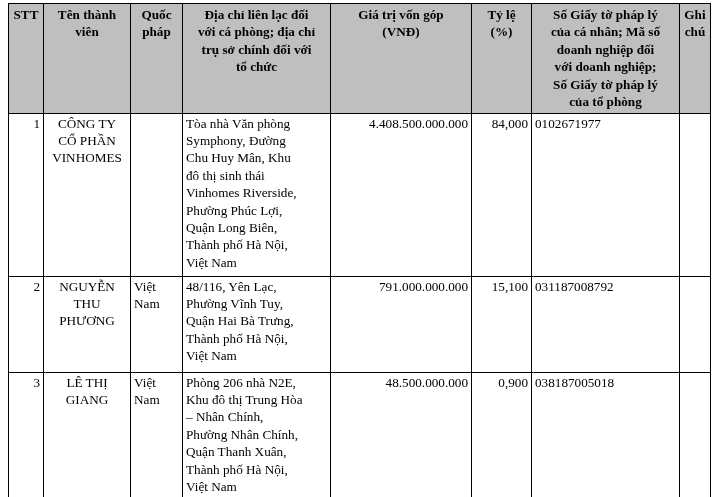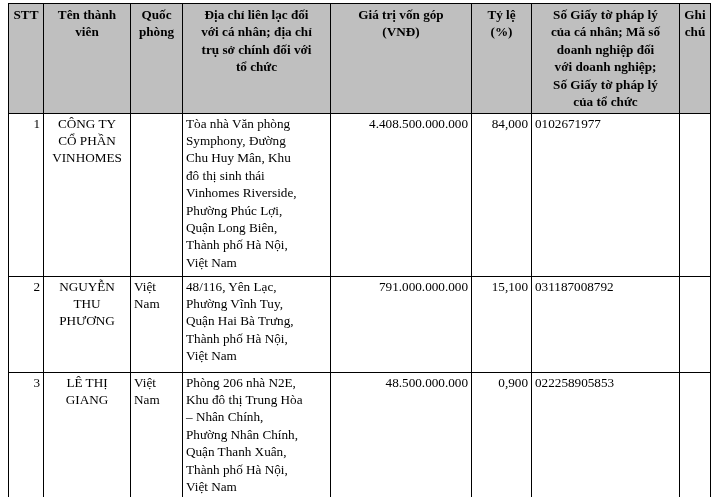--- a/index.html
+++ b/index.html
@@ -104,43 +104,43 @@
       <tr>
         <th>
           <span class="hdr">STT</span>
         </th>
         <th>
           <span class="hdr">Tên thành
 viên</span>
         </th>
         <th>
           <span class="hdr">Quốc
-phòng</span>
+pháp</span>
         </th>
         <th>
           <span class="hdr">Địa chỉ liên lạc đối
-với cá nhân; địa chỉ
+với cá phòng; địa chỉ
 trụ sở chính đối với
 tổ chức</span>
         </th>
         <th>
           <span class="hdr">Giá trị vốn góp
 (VNĐ)</span>
         </th>
         <th>
           <span class="hdr">Tỷ lệ
 (%)</span>
         </th>
         <th>
           <span class="hdr">Số Giấy tờ pháp lý
 của cá nhân; Mã số
 doanh nghiệp đối
 với doanh nghiệp;
 Số Giấy tờ pháp lý
-của tổ chức</span>
+của tổ phòng</span>
         </th>
         <th>
           <span class="hdr">Ghi
 chú</span>
         </th>
       </tr>
     </thead>
 
     <tbody>
 
@@ -236,21 +236,21 @@
 Thành phố Hà Nội,
 Việt Nam</span>
         </td>
         <td class="capital">
           <span class="multiline">48.500.000.000</span>
         </td>
         <td class="ratio">
           <span class="multiline">0,900</span>
         </td>
         <td class="legal">
-          <span class="multiline">022258905853</span>
+          <span class="multiline">038187005018</span>
         </td>
         <td class="note">
           <span class="multiline"></span>
         </td>
       </tr>
 
     </tbody>
   </table>
 
 </div>

